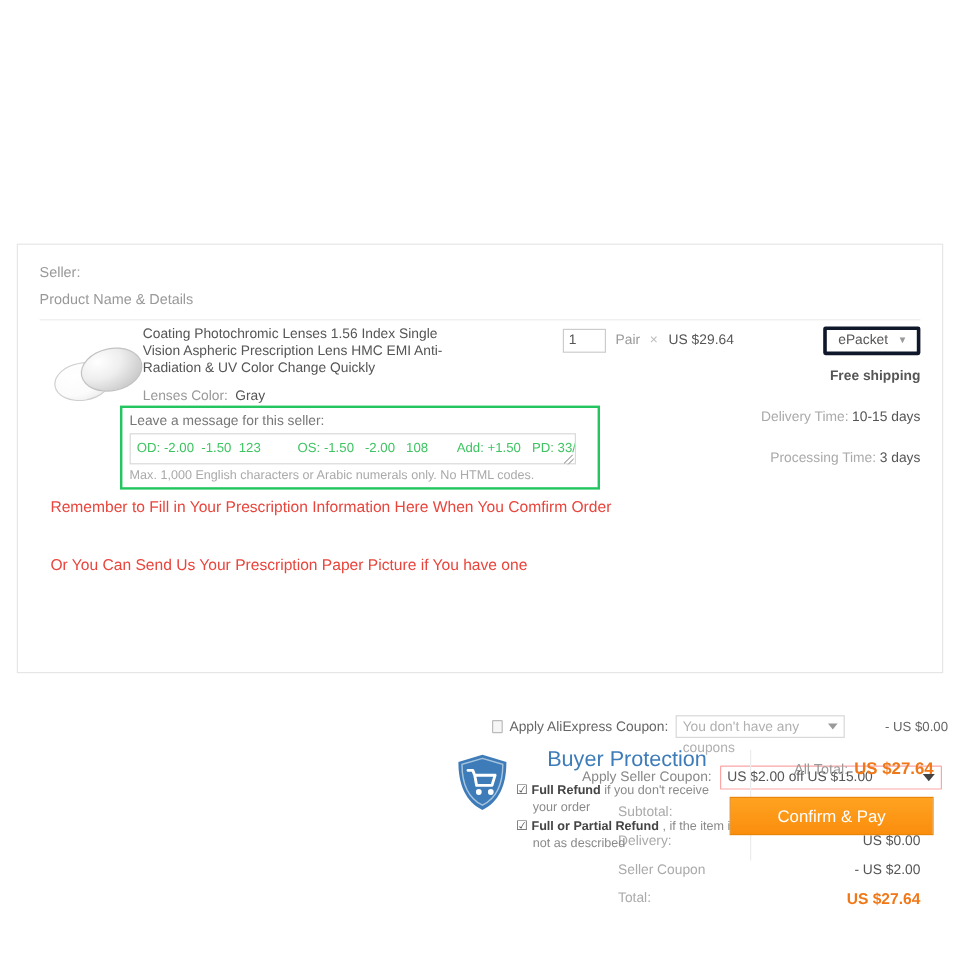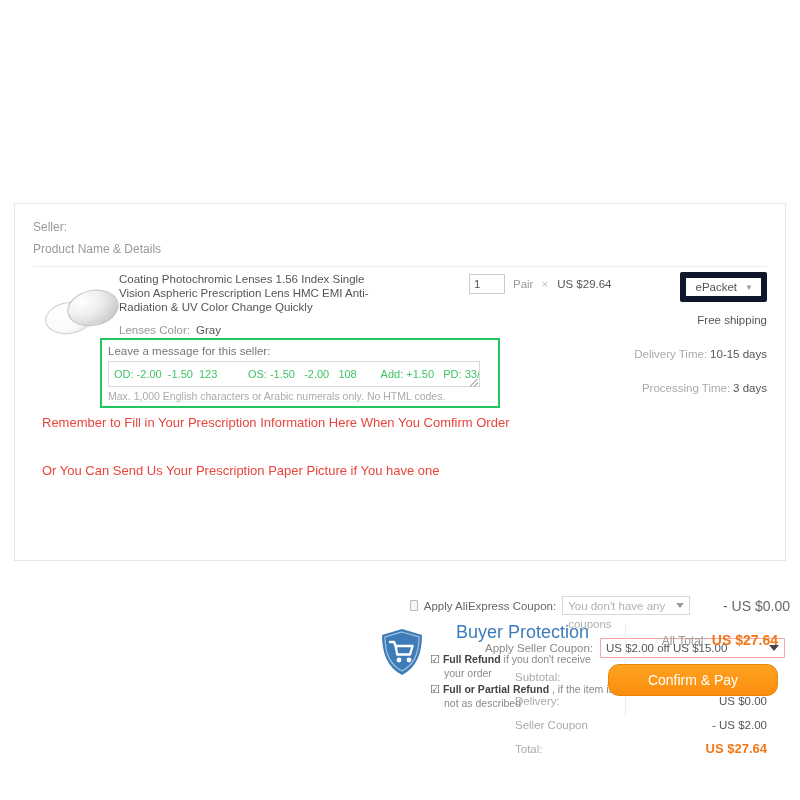--- a/index.html
+++ b/index.html
@@ -132,37 +132,37 @@
   
   .ship-block {
     position: absolute;
     right: 0px;
     top: 0px;
     width: 250px;
     text-align: right;
   }
   .ship-select {
     display: inline-block;
-    border: 6px solid #0f172a;
+    border: 3px solid #0f172a;
     background: #fff;
     color: #555;
     font-size: 11.5px;
     padding: 3px 8px 3px 10px;
     border-radius: 2px;
   }
   .ship-select .caret {
     color: #999;
     margin-left: 8px;
     font-size: 8px;
     vertical-align: 1px;
   }
   .free-ship {
     margin-top: 12px;
     color: #555;
-    font-weight: normal;
+    font-weight: bold;
     font-size: 11.5px;
   }
   .ship-line {
     margin-top: 22px;
     color: #aaa;
     font-size: 11.5px;
   }
   .ship-line .v { color: #555; margin-left: 3px; }
 
   
@@ -317,21 +317,21 @@
   }
   .ali-select .caret3 {
     position: absolute;
     right: 5px;
     top: 6px;
     width: 0; height: 0;
     border-left: 4px solid transparent;
     border-right: 4px solid transparent;
     border-top: 5px solid #9a9a9a;
   }
-  .ali-amt { color: #666; font-size: 14px; margin-left: 27px; white-space: nowrap; }
+  .ali-amt { color: #666; font-size: 11px; margin-left: 27px; white-space: nowrap; }
 
   
   .bp-wrap {
     position: absolute;
     left: 380px;
     top: 622px;
     width: 240px;
   }
   .bp-shield {
     position: absolute;
@@ -390,21 +390,21 @@
     margin-left: 5px;
   }
   .confirm-btn {
     position: absolute;
     right: 22px;
     top: 664px;
     width: 170px;
     height: 32px;
     background: linear-gradient(#ffa321, #fb8d0d);
     border: 1px solid #e8860c;
-    border-radius: 11px;
+    border-radius: 0;
     color: #fff;
     font-size: 14px;
     font-family: "Liberation Sans", sans-serif;
     cursor: pointer;
     padding: 0;
   }
 </style>
 </head>
 <body>
 

